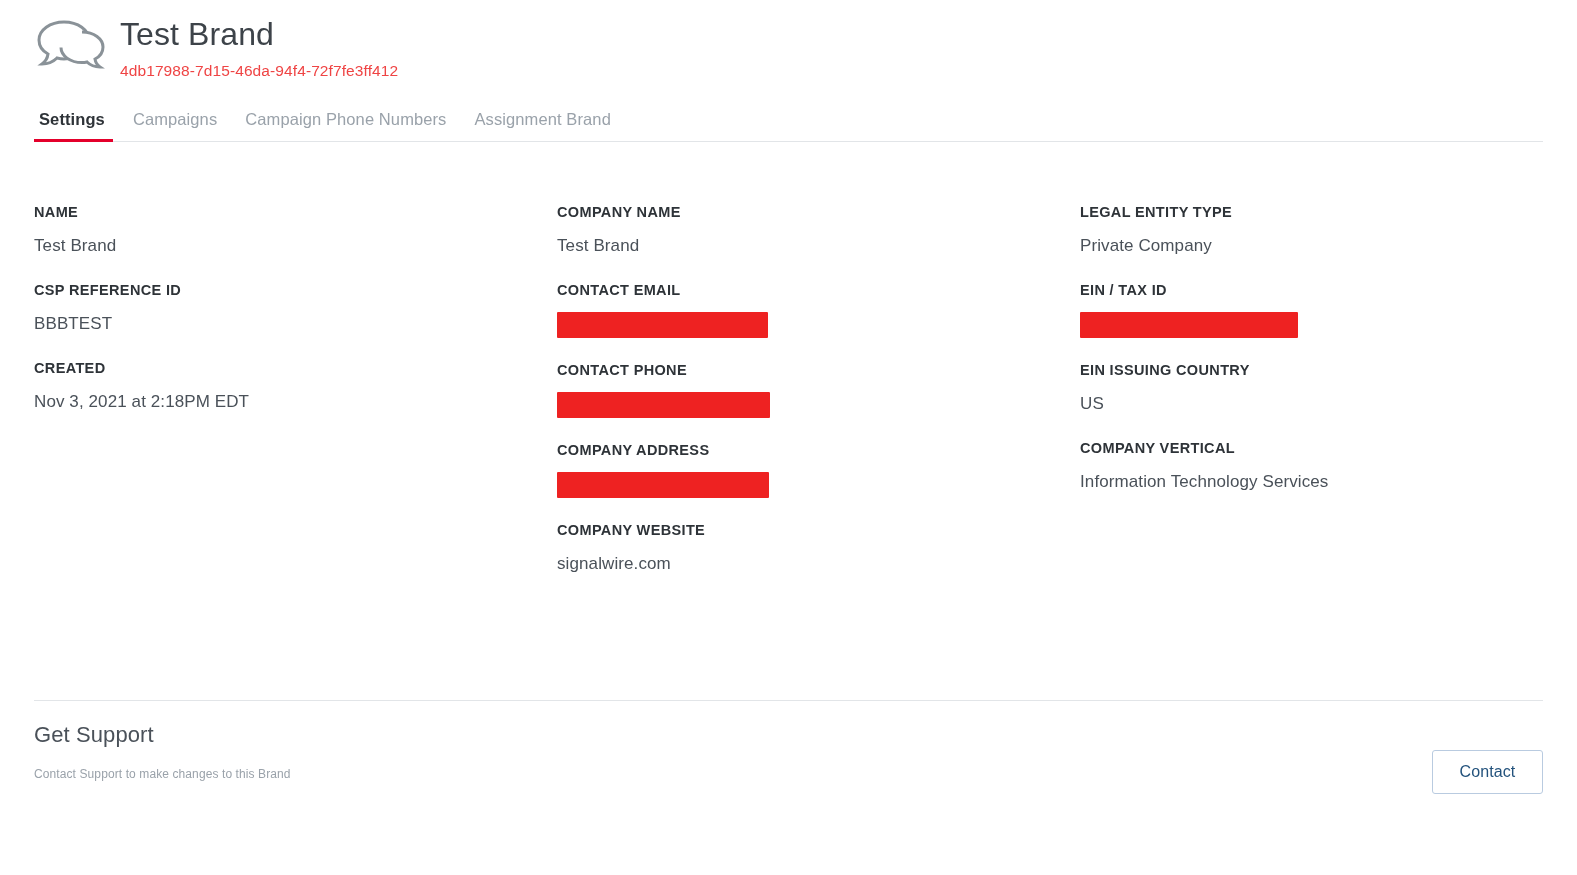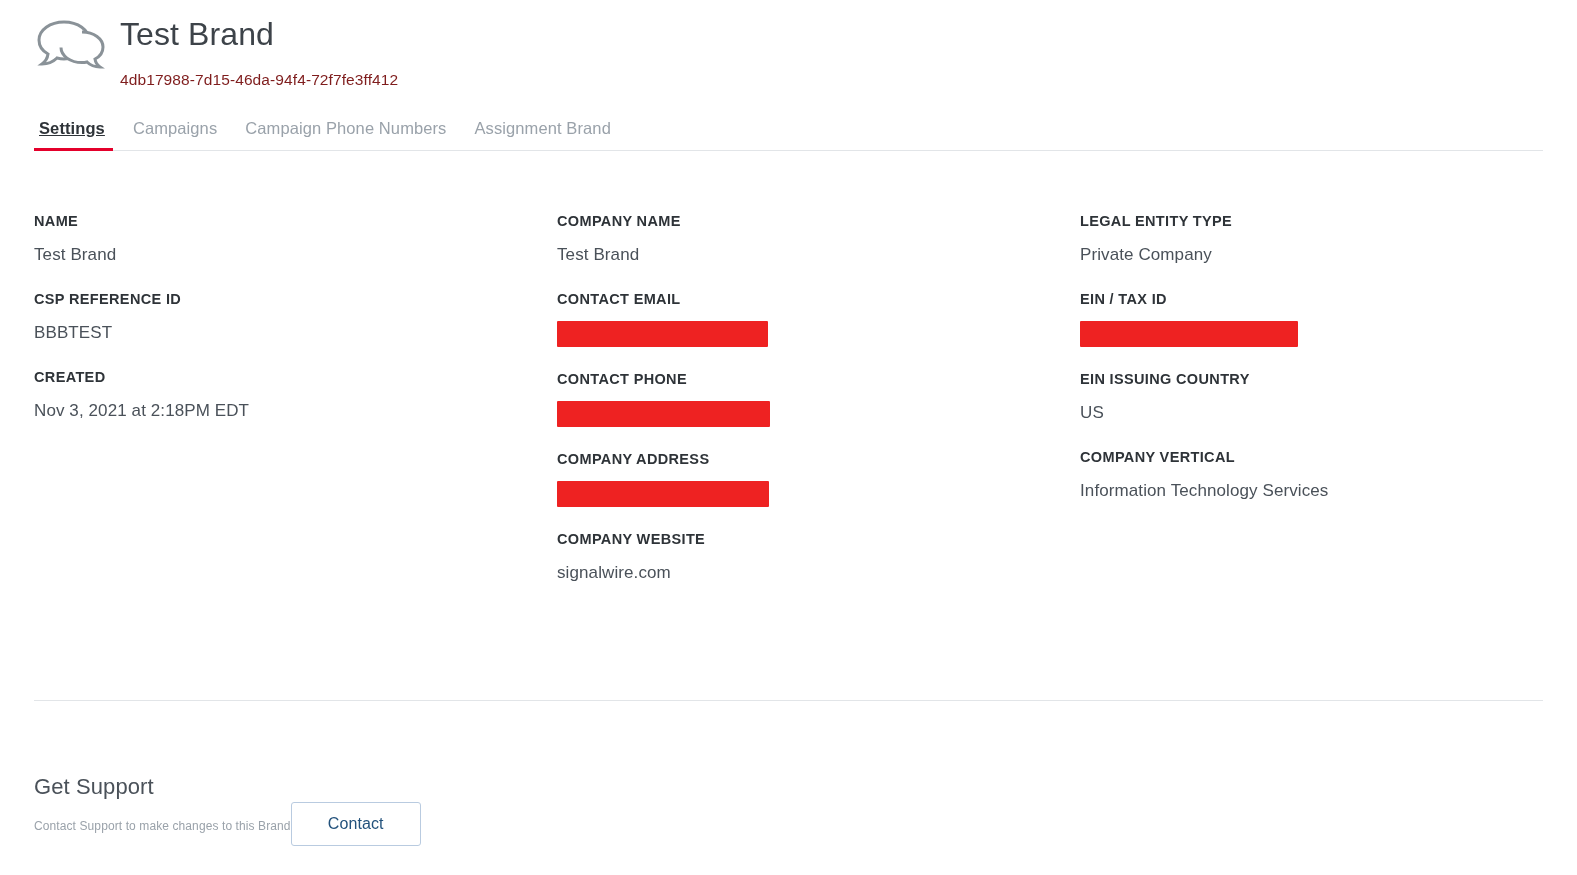--- a/index.html
+++ b/index.html
@@ -41,23 +41,23 @@
   }
   .brand-title {
     font-size: 32px;
     font-weight: 400;
     color: #3d4349;
     line-height: 40px;
     letter-spacing: 0.1px;
   }
   .brand-id {
     font-size: 15.5px;
-    color: #7f1d1d;
+    color: #ef4444;
     line-height: 22px;
-    margin-top: 15px;
+    margin-top: 6px;
     letter-spacing: 0.1px;
   }
 
   
   .tabs {
     margin: 20px 34px 0 34px;
     border-bottom: 1px solid #e2e5e8;
     display: flex;
     align-items: flex-end;
     gap: 0;
@@ -65,21 +65,21 @@
   }
   .tab {
     position: relative;
     font-size: 16.5px;
     color: #9aa2aa;
     padding: 0 14px 12px 14px;
     cursor: pointer;
     white-space: nowrap;
     letter-spacing: 0.1px;
   }
-  .tab:first-child { padding-left: 5px; text-decoration: underline; }
+  .tab:first-child { padding-left: 5px; }
   .tab.active {
     color: #2e3338;
     font-weight: 700;
   }
   .tab.active::after {
     content: "";
     position: absolute;
     left: 0;
     right: 6px;
     bottom: -1px;
@@ -127,41 +127,42 @@
     top: 700px;
     height: 1px;
     background: #e2e5e8;
   }
 
   
   .support {
     position: absolute;
     left: 34px;
     right: 34px;
-    top: 772px;
+    top: 720px;
     display: flex;
     align-items: flex-start;
+    justify-content: space-between;
   }
   .support-title {
     font-size: 22px;
     font-weight: 400;
     color: #4a5159;
     line-height: 30px;
     letter-spacing: 0.1px;
   }
   .support-sub {
     font-size: 12px;
     color: #9aa2aa;
     line-height: 24px;
     margin-top: 12px;
     letter-spacing: 0.1px;
   }
   .contact-btn {
     margin-top: 30px;
-    width: 130px;
+    width: 111px;
     height: 44px;
     border: 1px solid #b9cbe0;
     border-radius: 3px;
     background: #fff;
     color: #23527c;
     font-size: 16px;
     font-family: "Liberation Sans", sans-serif;
     cursor: pointer;
     display: flex;
     align-items: center;

